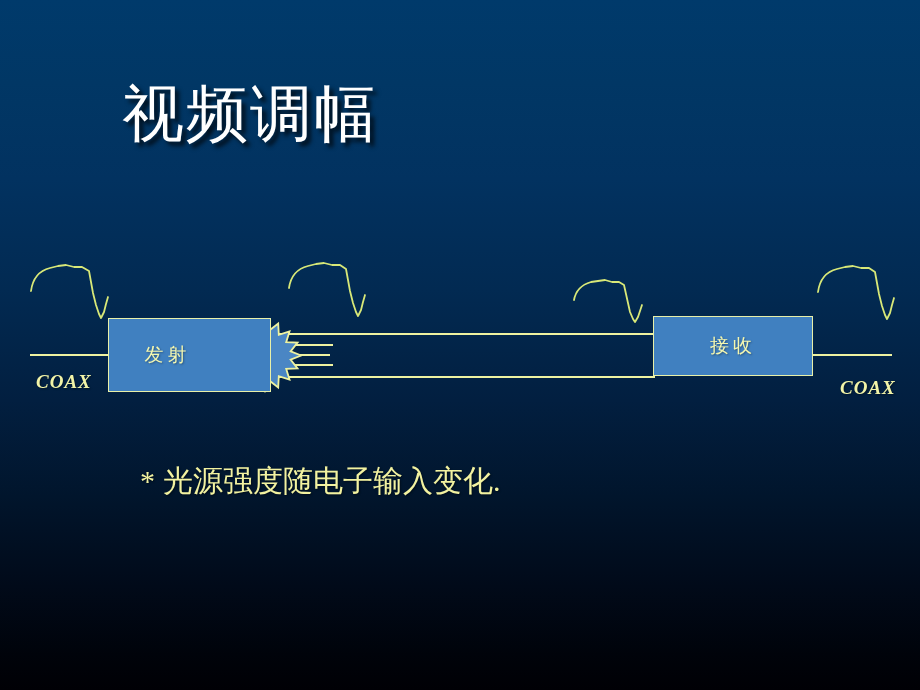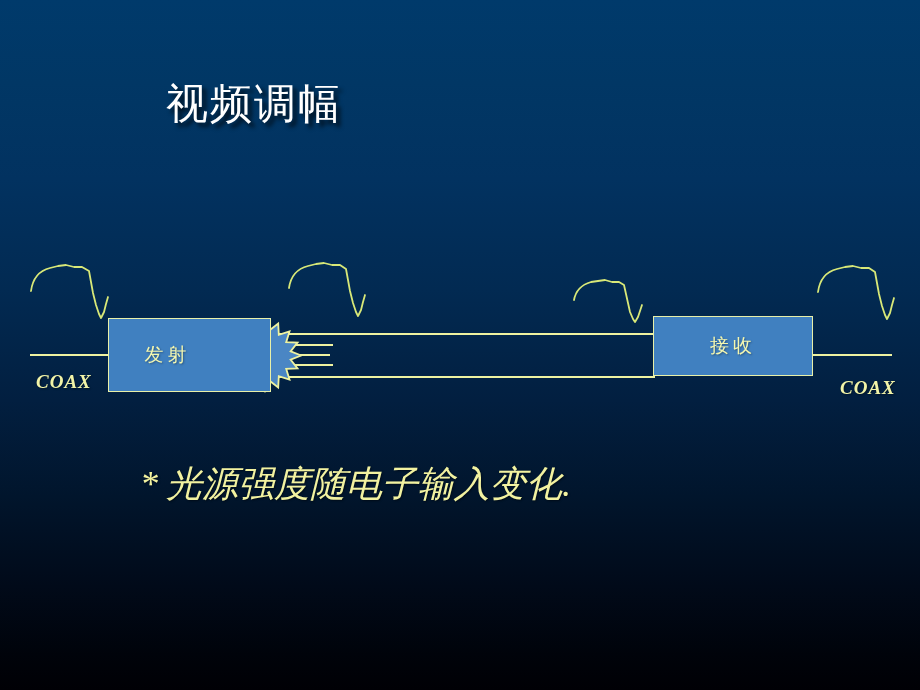--- a/index.html
+++ b/index.html
@@ -23,27 +23,26 @@
       #00030a 95%,
       #000005 100%);
     font-family: "Liberation Serif", "DejaVu Serif", serif;
   }
 
   
   #slide-title {
     position: absolute;
     left: 122px;
     top: 82px;
-    font-size: 42px;
+    font-size: 62px;
     line-height: 1.05;
     color: #ffffff;
     letter-spacing: 2px;
     text-shadow: 4px 4px 4px rgba(0,0,0,0.75);
     white-space: nowrap;
-    margin-left: 44px;
   }
 
   
   #diagram {
     position: absolute;
     left: 0;
     top: 0;
     width: 920px;
     height: 690px;
     pointer-events: none;
@@ -95,26 +94,25 @@
 
   
   #bullets {
     position: absolute;
     left: 140px;
     top: 466px;
     width: 680px;
   }
   .bullet-line {
     color: #f2f2a0;
-    font-size: 36px;
+    font-size: 30px;
     line-height: 1.0;
     margin-bottom: 36px;
     white-space: nowrap;
     text-shadow: 1px 1px 2px rgba(0,0,0,0.45);
-    font-style: italic;
   }
   .bullet-star { margin-right: 8px; }
 </style>
 </head>
 <body>
 
 <div id="slide">
 
   <div id="slide-title">视频调幅</div>
 

